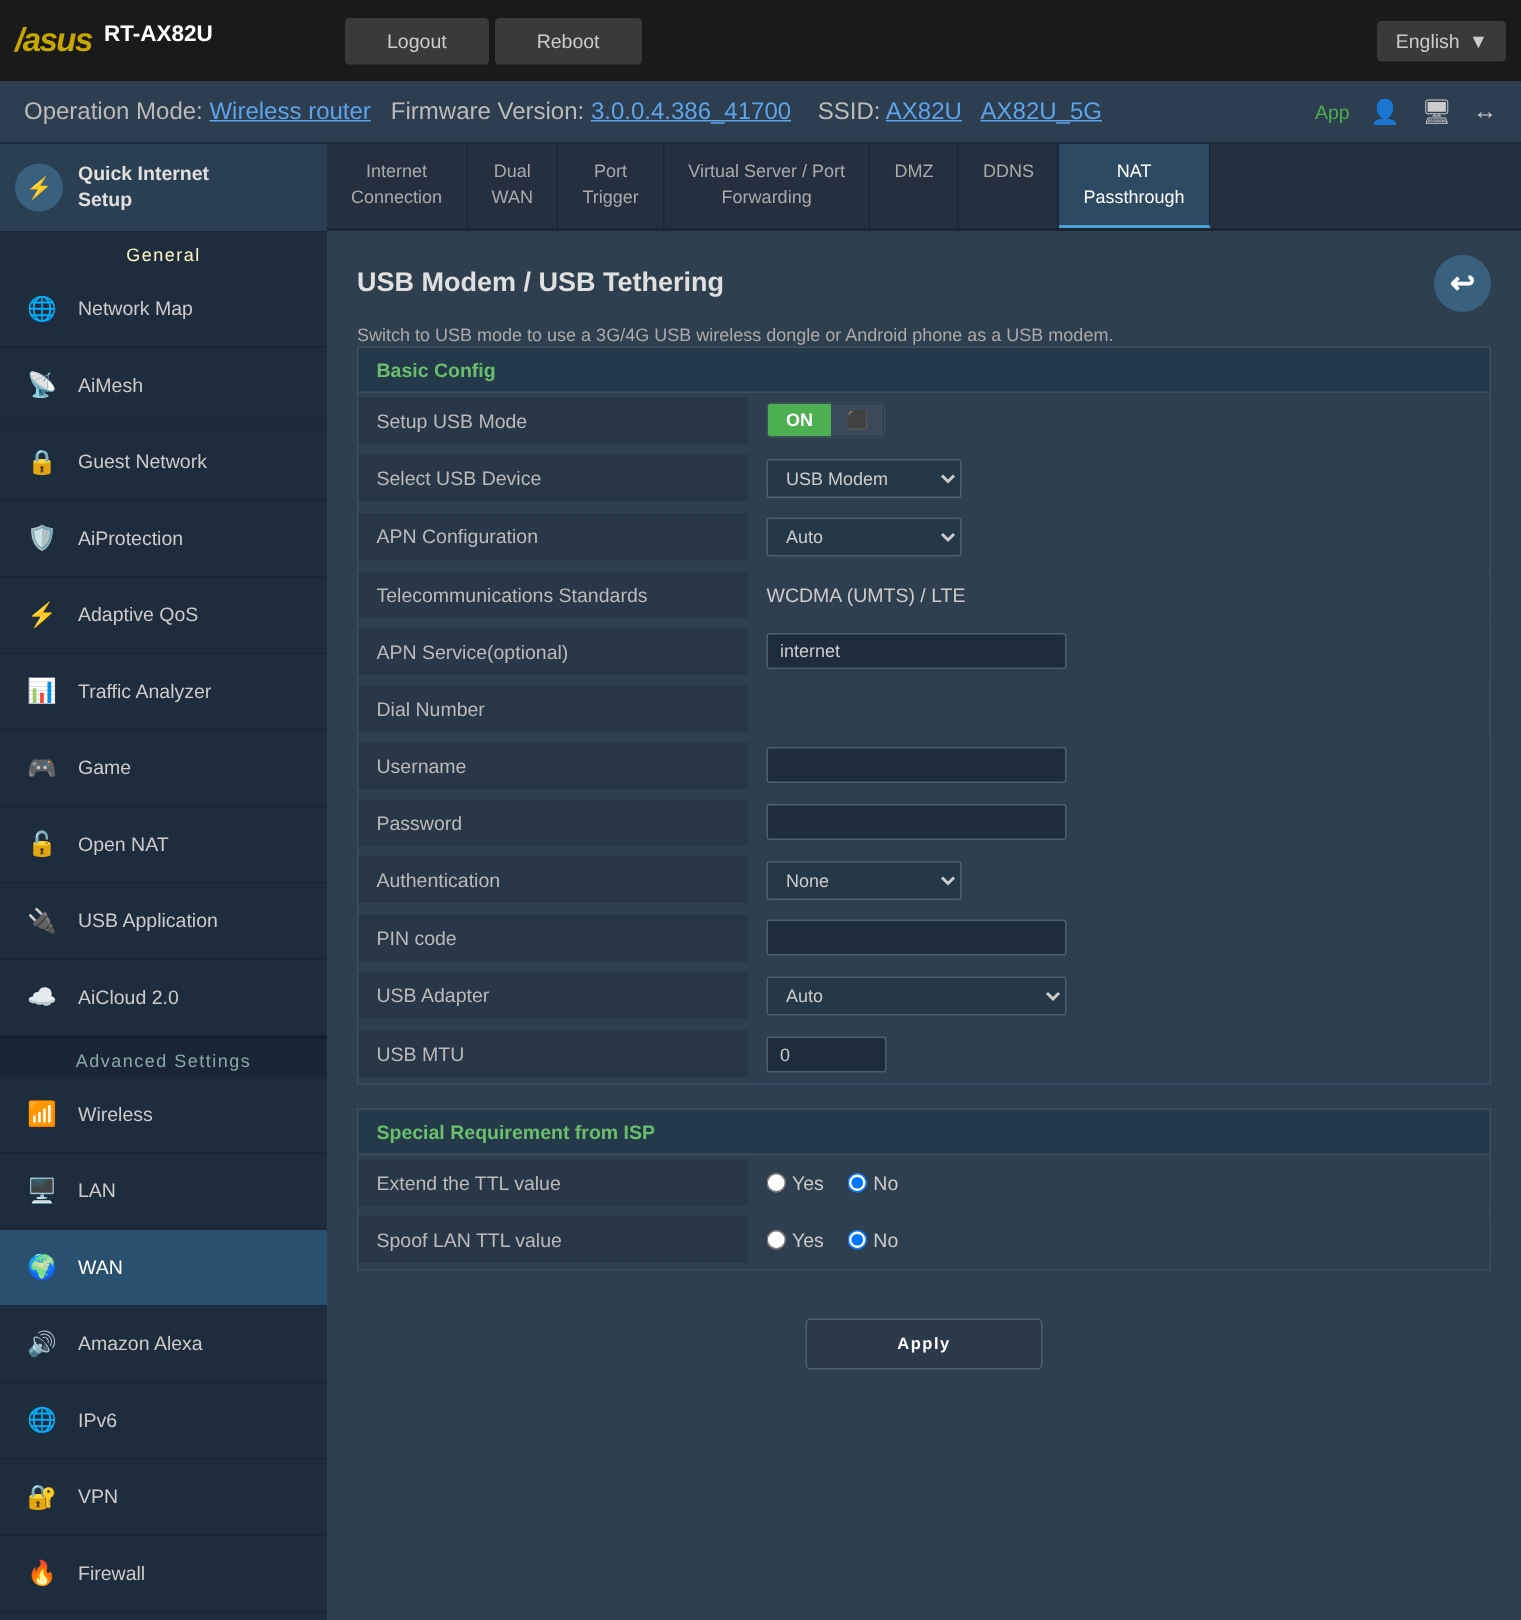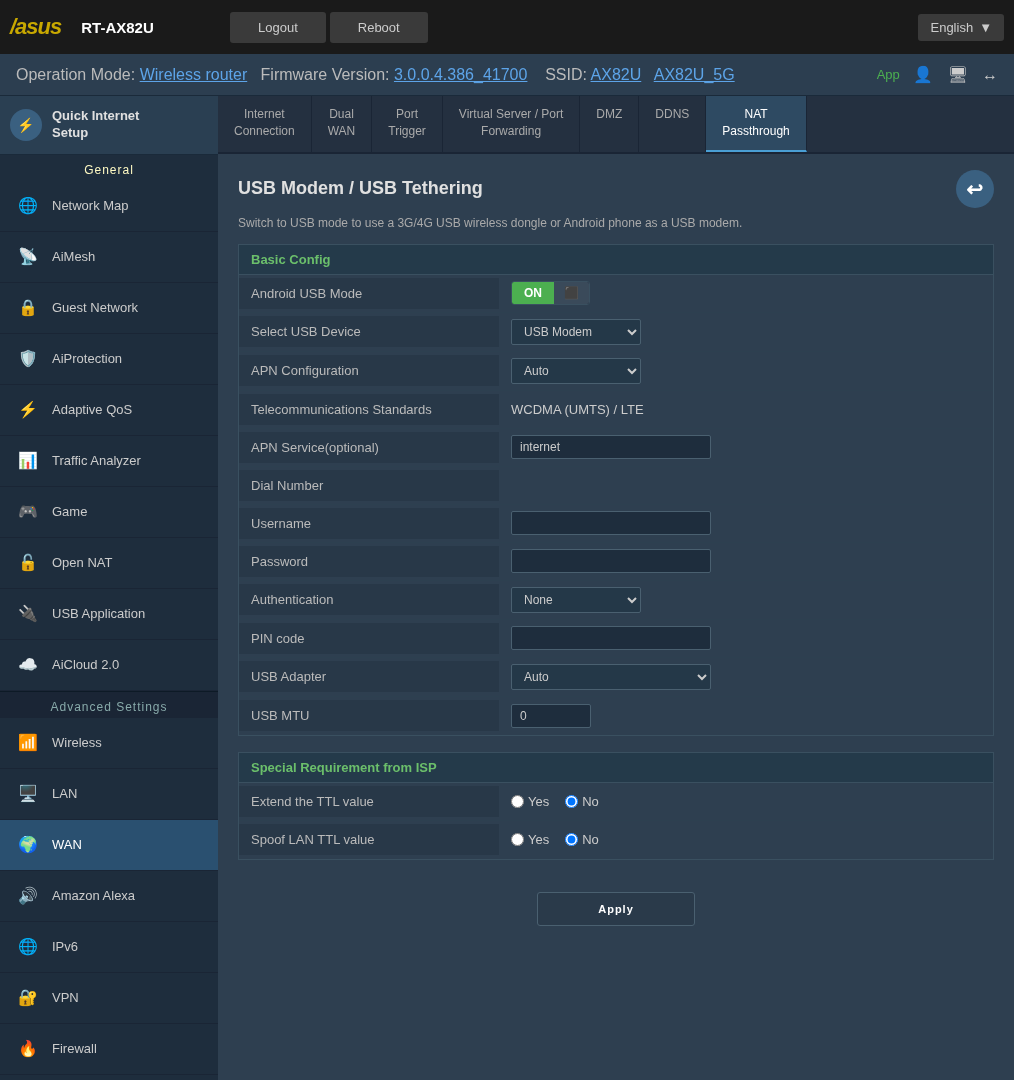--- a/index.html
+++ b/index.html
@@ -15,22 +15,21 @@
     
     .top-bar {
       display: flex;
       align-items: center;
       background: #1a1a1a;
       height: 54px;
       padding: 0 10px;
     }
     .logo-area {
       display: flex;
-      align-items: center;
-      gap: 20px;
+      gap: 8px;
       min-width: 220px;
     }
     .logo-asus {
       color: #c8a800;
       font-size: 22px;
       font-weight: bold;
       font-style: italic;
       letter-spacing: -1px;
     }
     .logo-model {
@@ -225,21 +224,21 @@
       display: flex;
       align-items: center;
       justify-content: center;
       cursor: pointer;
       color: #fff;
       font-size: 20px;
     }
     .page-desc {
       color: #aaa;
       font-size: 12px;
-      margin-bottom: 14px;
+      margin-bottom: 1px;
     }
 
     
     .config-section {
       border: 1px solid #3a5060;
       margin-bottom: 16px;
     }
     .config-section-title {
       background: #243a4a;
       color: #6bbf6b;
@@ -496,21 +495,21 @@
       <div class="page-title">
         <span>USB Modem / USB Tethering</span>
         <div class="back-btn">↩</div>
       </div>
       <div class="page-desc">Switch to USB mode to use a 3G/4G USB wireless dongle or Android phone as a USB modem.</div>
 
       <div class="config-section">
         <div class="config-section-title">Basic Config</div>
 
         <div class="config-row">
-          <div class="config-label">Android USB Mode</div>
+          <div class="config-label">Setup USB Mode</div>
           <div class="config-value">
             <div class="toggle-switch">
               <span class="toggle-on">ON</span>
               <span class="toggle-off">⬛</span>
             </div>
           </div>
         </div>
 
         <div class="config-row">
           <div class="config-label">Select USB Device</div>

